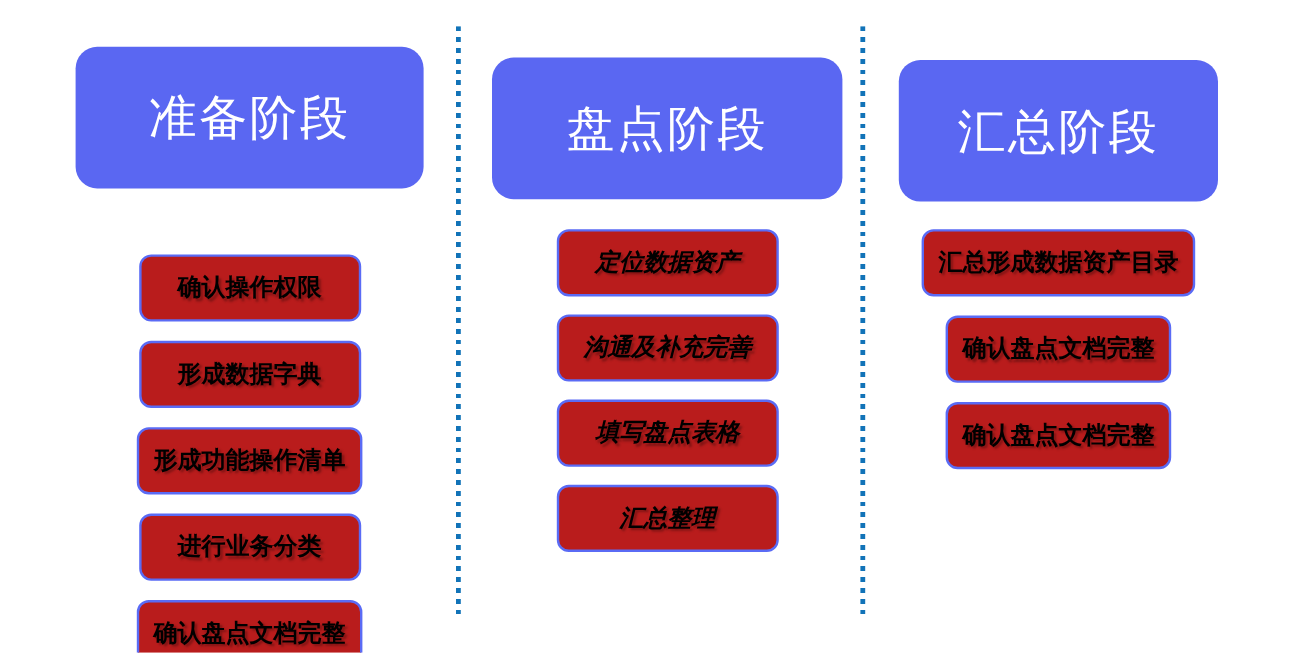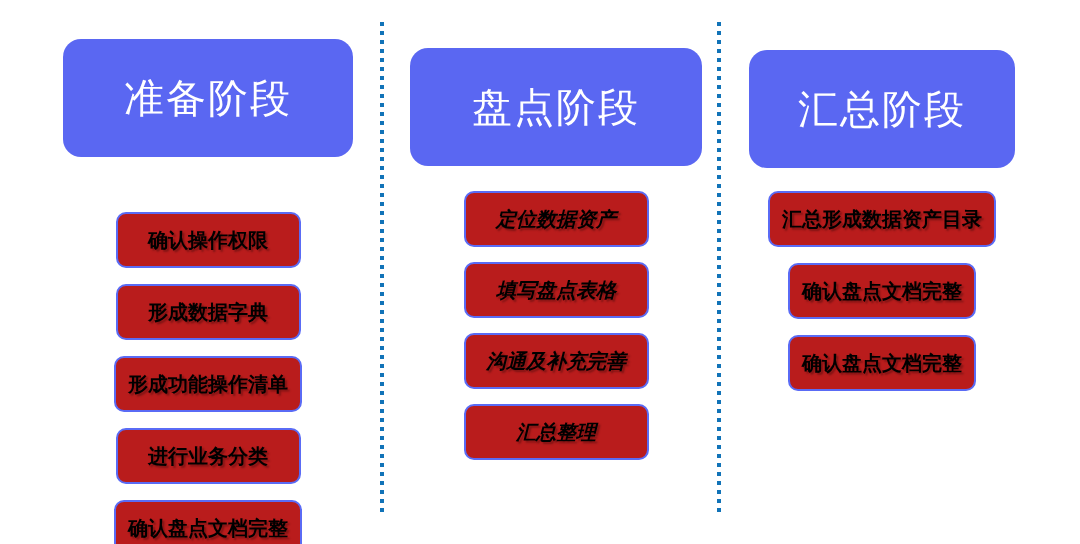--- a/index.html
+++ b/index.html
@@ -97,22 +97,22 @@
       <div class="step">确认盘点文档完整</div>
     </div>
   </div>
 
   <div class="divider divider-1"></div>
 
   <div class="column col-2">
     <div class="phase-header">盘点阶段</div>
     <div class="phase-items">
       <div class="step">定位数据资产</div>
+      <div class="step">沟通及补充完善</div>
       <div class="step">填写盘点表格</div>
-      <div class="step">沟通及补充完善</div>
       <div class="step">汇总整理</div>
     </div>
   </div>
 
   <div class="divider divider-2"></div>
 
   <div class="column col-3">
     <div class="phase-header">汇总阶段</div>
     <div class="phase-items">
       <div class="step">汇总形成数据资产目录</div>

